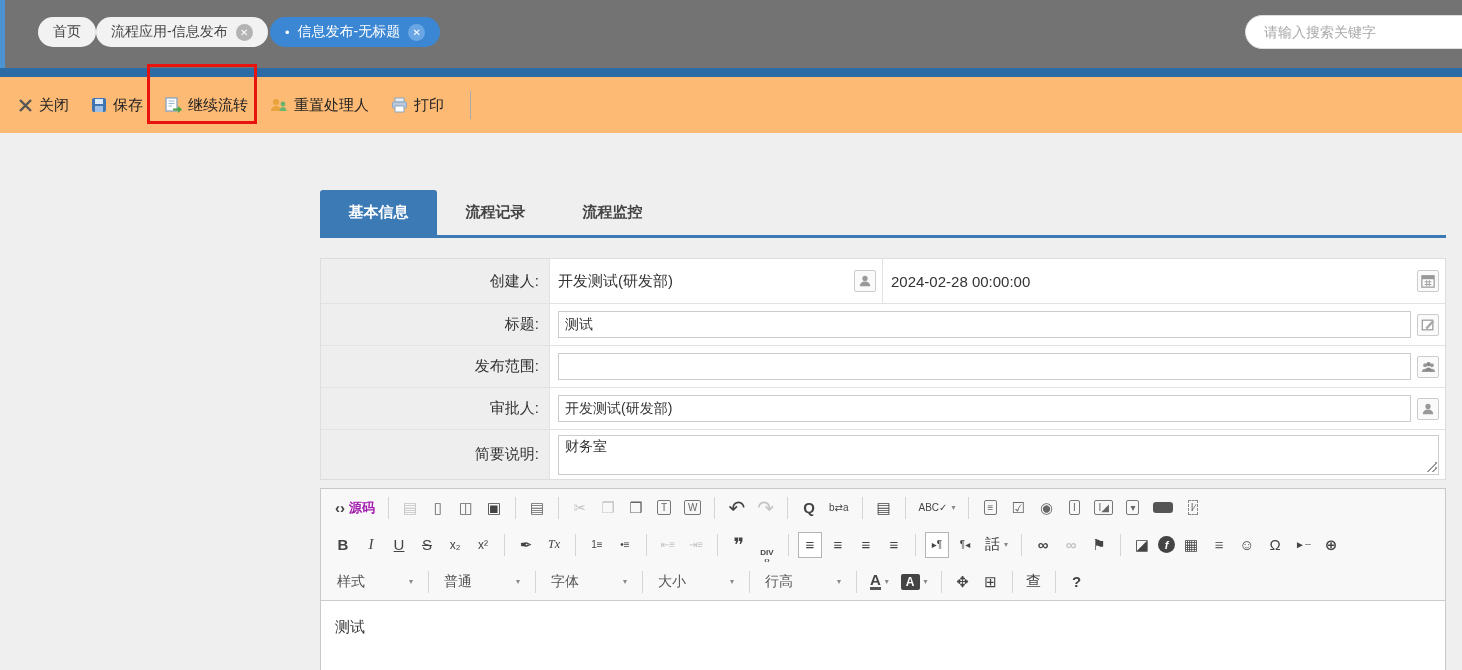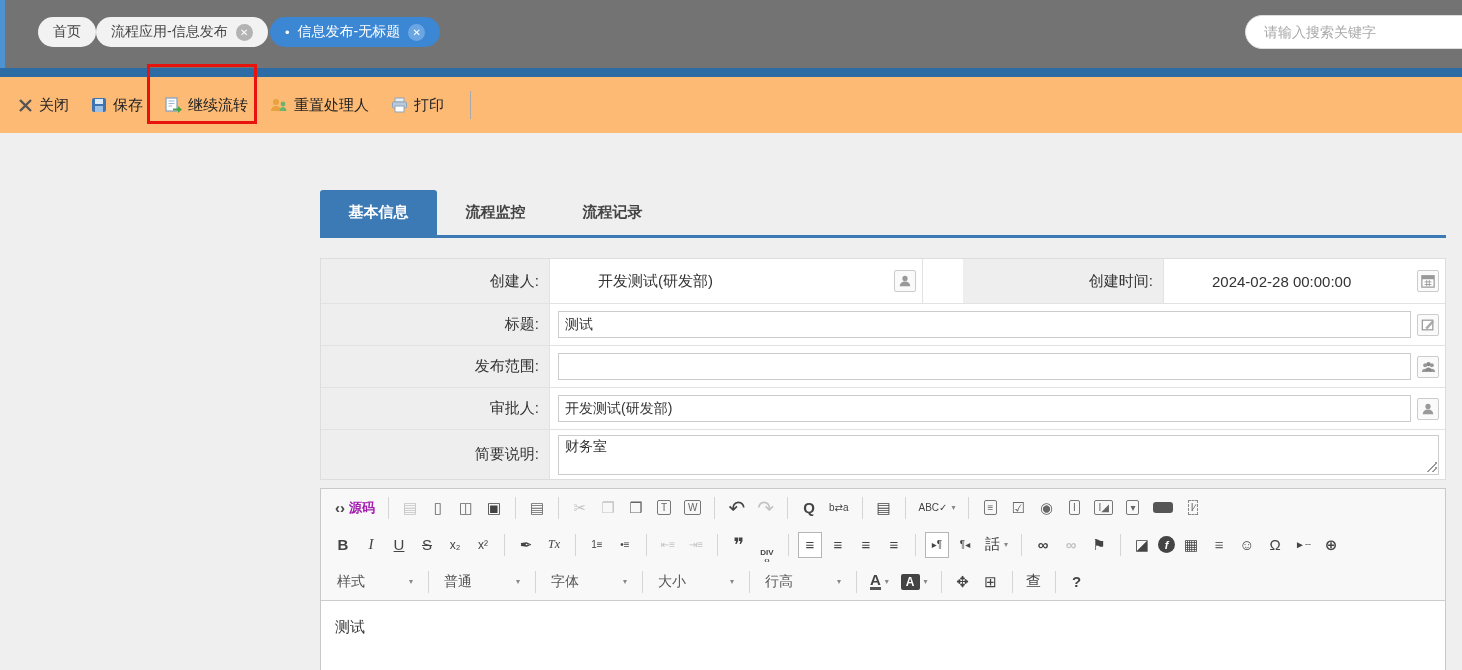--- a/index.html
+++ b/index.html
@@ -36,21 +36,21 @@
   .panel-tabs { position:absolute; top:190px; left:320px; width:1126px; height:48px;
                 border-bottom:3px solid #3c7ab6; display:flex; }
   .ptab { width:117px; height:45px; display:flex; align-items:center; justify-content:center;
           font-size:15px; font-weight:bold; color:#444; cursor:pointer; }
   .ptab.active { background:#3c7ab6; color:#fff; border-radius:3px 3px 0 0; }
 
   
   .form-table { position:absolute; top:258px; left:320px; width:1126px; background:#fff;
                 border:1px solid #ddd; font-size:15px; }
   .frow { display:flex; border-top:1px solid #e2e2e2; }
-  .frow:first-child { border-top:none;gap:40px; }
+  .frow:first-child { border-top:none; }
   .lbl { background:#eee; display:flex; align-items:center; justify-content:flex-end;
          padding-right:10px; color:#333; border-right:1px solid #e2e2e2; flex:none; }
   .val { display:flex; align-items:center; padding-left:8px; position:relative; flex:1; min-width:0; }
   .val .txt { font-size:15px; color:#333; }
   .fld-ic { width:22px; height:22px; border:1px solid #ccc; background:#fafafa; border-radius:2px;
             display:flex; align-items:center; justify-content:center; margin-left:auto; margin-right:6px;
             flex:none; cursor:pointer; }
   .finput { flex:1; height:27px; border:1px solid #ccc; margin-right:6px; font-size:14px;
             padding:0 6px; color:#333; outline:none; min-width:0; }
   .ftext { flex:1; height:40px; border:1px solid #ccc; margin:4px 6px 4px 0; resize:none;
@@ -174,44 +174,41 @@
   <div class="tb-divider"></div>
 </div>
 
 <div class="red-box"></div>
 
 <div class="panel-tabs">
   <div class="ptab active">
     <span>基本信息</span>
   </div>
   <div class="ptab">
+    <span>流程记录</span>
+  </div>
+  <div class="ptab">
     <span>流程监控</span>
-  </div>
-  <div class="ptab">
-    <span>流程记录</span>
   </div>
 </div>
 
 <div class="form-table">
 
   <div class="frow" style="height:44px">
     <div class="lbl" style="width:229px">
       <span>创建人:</span>
     </div>
     <div class="val" style="width:333px; flex:none; border-right:1px solid #e2e2e2;">
       <span class="txt">开发测试(研发部)</span>
       <span class="fld-ic">
         <svg width="14" height="14" viewBox="0 0 16 16">
             <circle cx="8" cy="5" r="3" fill="#999"></circle>
             <path d="M2 14 c0-3.3 2.7-5.5 6-5.5 s6 2.2 6 5.5 z" fill="#999"></path>
           </svg>
       </span>
-    </div>
-    <div class="lbl" style="width:201px">
-      <span>创建时间:</span>
     </div>
     <div class="val">
       <span class="txt">2024-02-28 00:00:00</span>
       <span class="fld-ic">
         <svg width="14" height="14" viewBox="0 0 16 16">
           <rect x="1" y="2" width="14" height="13" fill="#fff" stroke="#999" stroke-width="1.4"></rect>
           <rect x="1" y="2" width="14" height="4" fill="#999"></rect>
           <path d="M4 9 h8 M4 12 h8 M6.5 7 v7 M9.5 7 v7" stroke="#999" stroke-width="1"></path>
         </svg>
       </span>

